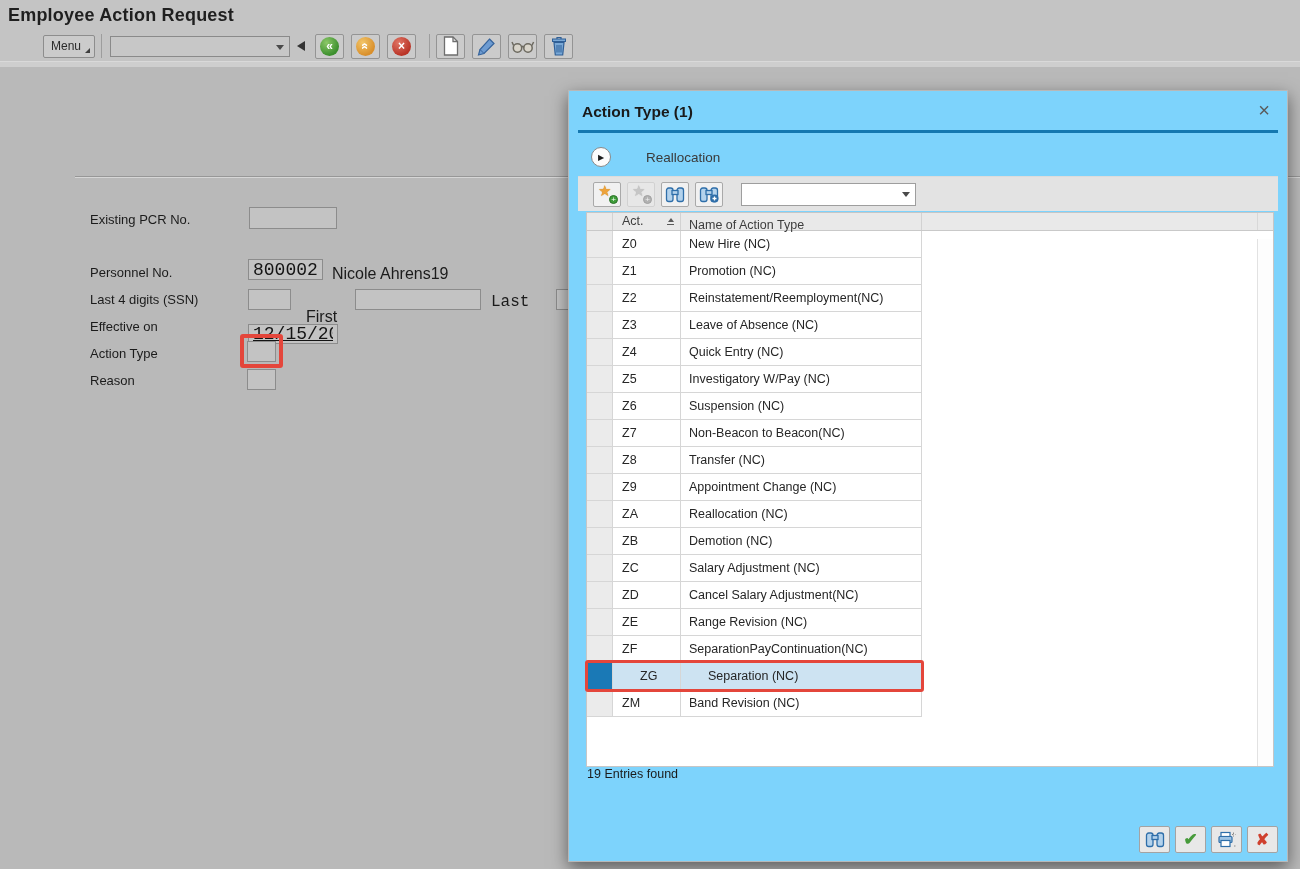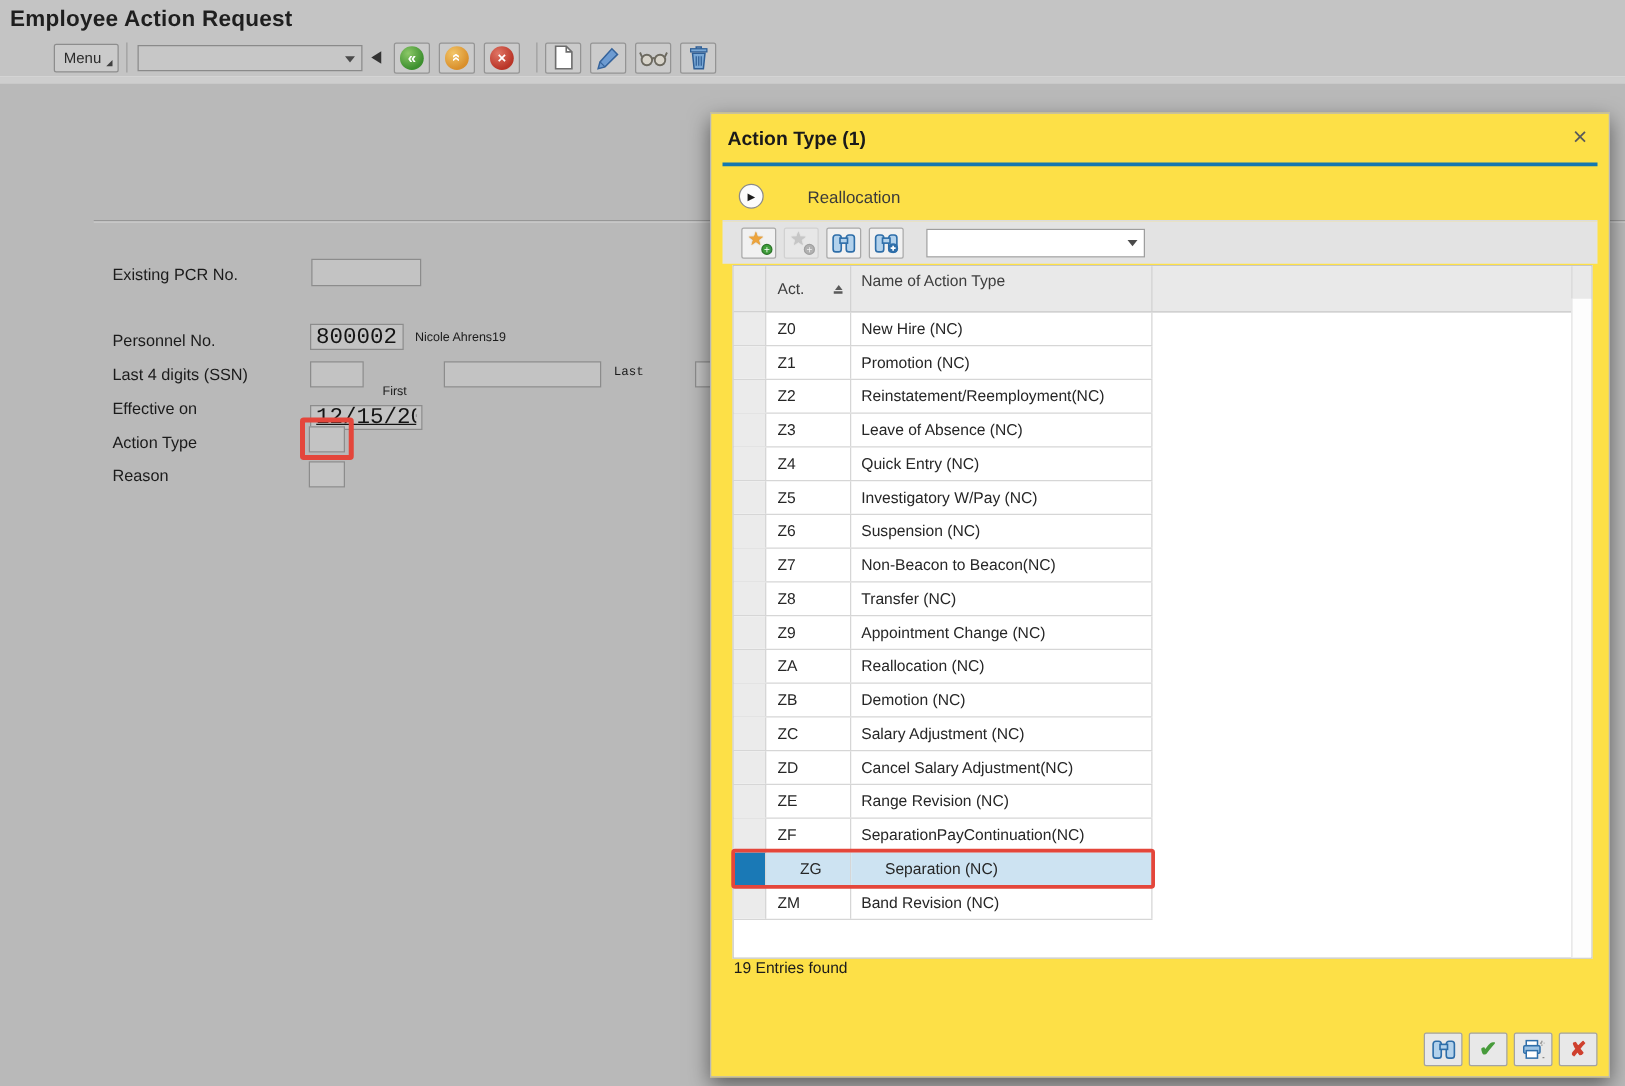--- a/index.html
+++ b/index.html
@@ -26,41 +26,41 @@
   .tb-btn { width:29px; height:25px; background:#cbcbcb; border:1px solid #949494; border-radius:2px; display:flex; align-items:center; justify-content:center; margin-right:7px; }
   .sphere { width:19px; height:19px; border-radius:50%; color:#fff; font-weight:bold; font-size:12px; display:flex; align-items:center; justify-content:center; line-height:1; }
   .sphere.green { background:radial-gradient(circle at 35% 30%, #8cc868, #3c8f2e 70%); }
   .sphere.orange { background:radial-gradient(circle at 35% 30%, #f2c568, #d98f2b 70%); }
   .sphere.red { background:radial-gradient(circle at 35% 30%, #e2восемь7565, #b93427 70%); background:radial-gradient(circle at 35% 30%, #e07565, #b93427 70%); }
   .rot-up { transform:rotate(90deg); display:inline-block; }
   
   .group-line { position:absolute; left:75px; top:176px; right:0; height:1px; background:#979797; box-shadow:0 1px 0 #d6d6d6; }
   .flabel { position:absolute; left:90px; font-size:13px; color:#1b1b1b; }
   .ginput { position:absolute; background:#c3c3c3; border:1px solid #8c8c8c; font-family:"Liberation Mono","DejaVu Sans Mono",monospace; font-size:18px; color:#141414; padding:1px 4px; outline:none; }
-  .ftext { position:absolute; font-size:10px; color:#1b1b1b; }
+  .ftext { position:absolute; font-size:16px; color:#1b1b1b; }
   .mono { font-family:"Liberation Mono","DejaVu Sans Mono",monospace; }
   .red-frame { position:absolute; border:4px solid var(--annotation-red,#e4463b); border-radius:3px; z-index:2; pointer-events:none; }
   
-  .dialog { position:absolute; left:568px; top:90px; width:720px; height:772px; background:#fde047; border:1px solid #b8b8b8; box-shadow:0 6px 16px rgba(0,0,0,.5); z-index:10; }
+  .dialog { position:absolute; left:568px; top:90px; width:720px; height:772px; background:#7dd3fc; border:1px solid #b8b8b8; box-shadow:0 6px 16px rgba(0,0,0,.5); z-index:10; }
   .dlg-title { position:absolute; left:13px; top:12px; font-size:15.5px; font-weight:bold; color:#1a1a1a; }
   .dlg-close { position:absolute; right:12px; top:8px; width:22px; height:22px; font-size:20px; color:#5a5a5a; display:flex; align-items:center; justify-content:center; }
   .dlg-rule { position:absolute; left:9px; right:9px; top:39px; height:3px; background:var(--accent,#1478b0); }
   .expand-btn { position:absolute; left:22px; top:56px; width:20px; height:20px; border:1px solid #8a8a8a; border-radius:50%; background:#fcfcfc; display:flex; align-items:center; justify-content:center; font-size:8px; color:#1c1c1c; }
   .restrictions { position:absolute; left:77px; top:59px; font-size:13.5px; color:#3a3a3a; }
   .dlg-divider { position:absolute; left:9px; right:9px; top:85px; height:1px; background:#dcdcdc; }
   .dlg-toolbar { position:absolute; left:9px; right:9px; top:86px; height:34px; background:#e3e3e3; display:flex; align-items:center; padding-left:15px; }
   .dlg-tool-btn { width:28px; height:25px; background:#f1f1f1; border:1px solid #a9a9a9; border-radius:2px; margin-right:6px; display:flex; align-items:center; justify-content:center; position:relative; }
   .dlg-tool-btn.disabled { opacity:.5; filter:grayscale(1); background:#ececec; border-color:#c0c0c0; }
   .combo.dlg { width:175px; height:23px; background:#fff; border:1px solid #9e9e9e; margin-left:12px; }
   .star-wrap { position:relative; width:16px; height:16px; }
   .star { position:absolute; left:-1px; top:-4px; font-size:15px; color:#eda33b; text-shadow:0 0 1px #b97a17; }
   .dot-green { position:absolute; right:-3px; bottom:-2px; width:9px; height:9px; background:#3f9e3a; border:1px solid #2c7329; border-radius:50%; color:#fff; font-size:8px; line-height:7px; text-align:center; }
   
   .vh-table { position:absolute; left:17px; top:121px; width:688px; height:555px; background:#fff; border:1px solid #c6c6c6; }
-  .vh-header { display:flex; height:37px; background:#e9e9e9; border-bottom:1px solid #c9c9c9; font-size:12.5px; color:#3d3d3d; }
+  .vh-header { display:flex; height:18px; background:#e9e9e9; border-bottom:1px solid #c9c9c9; font-size:12.5px; color:#3d3d3d; }
   .hc { line-height:25px; }
   .hc.sel { width:26px; border-right:1px solid #d2d2d2; }
   .hc.act { width:68px; border-right:1px solid #d2d2d2; padding:0 6px 0 9px; display:flex; align-items:center; justify-content:space-between; }
   .hc.name { width:241px; border-right:1px solid #d2d2d2; padding-left:8px; }
   .hc.fill { flex:1; }
   .hc.scroll { width:16px; border-left:1px solid #d8d8d8; }
   .sort-ind { display:flex; flex-direction:column; align-items:center; }
   .sort-ind .tri { width:0; height:0; border-left:3px solid transparent; border-right:3px solid transparent; border-bottom:4px solid #5a5a5a; }
   .sort-ind .bar { width:7px; height:1.5px; background:#5a5a5a; margin-top:1.5px; }
   .vrow { position:relative; display:flex; height:27px; width:335px; border-bottom:1px solid #d6d6d6; font-size:12.5px; color:#262626; }

